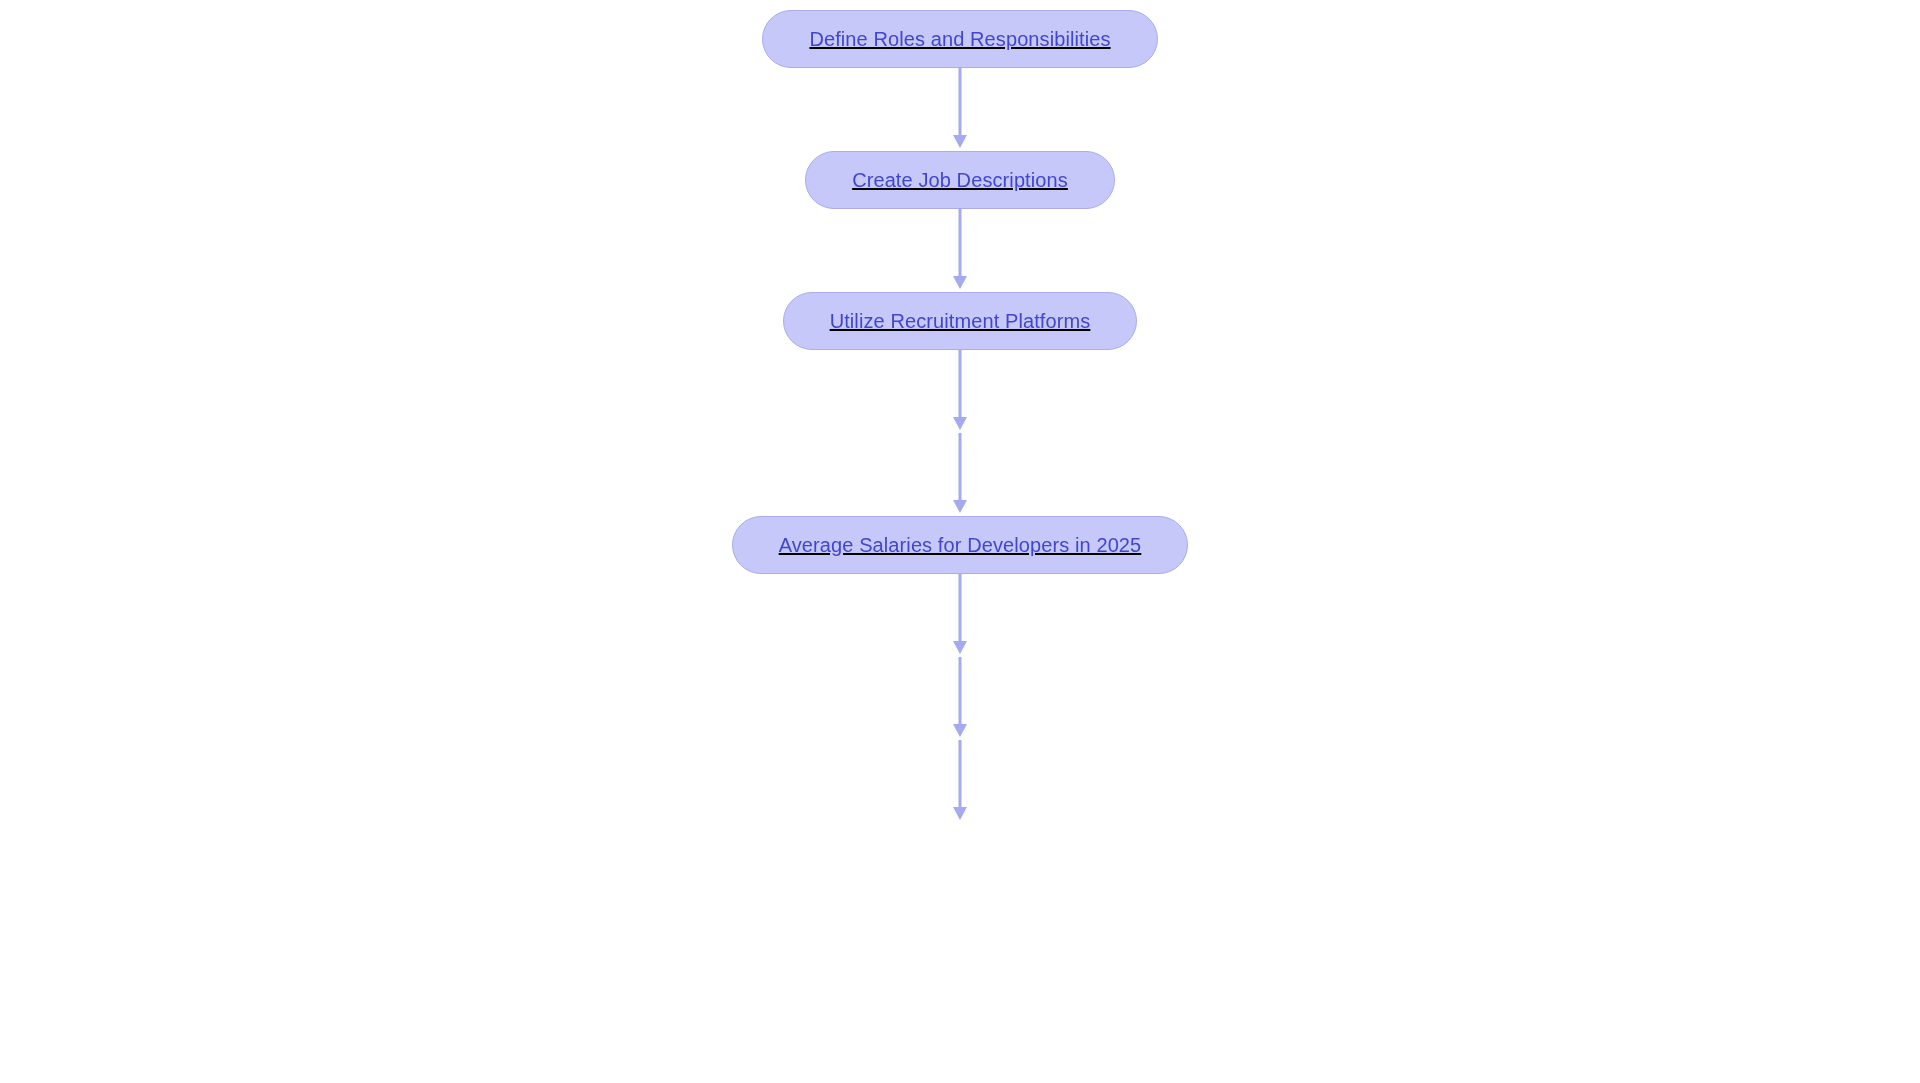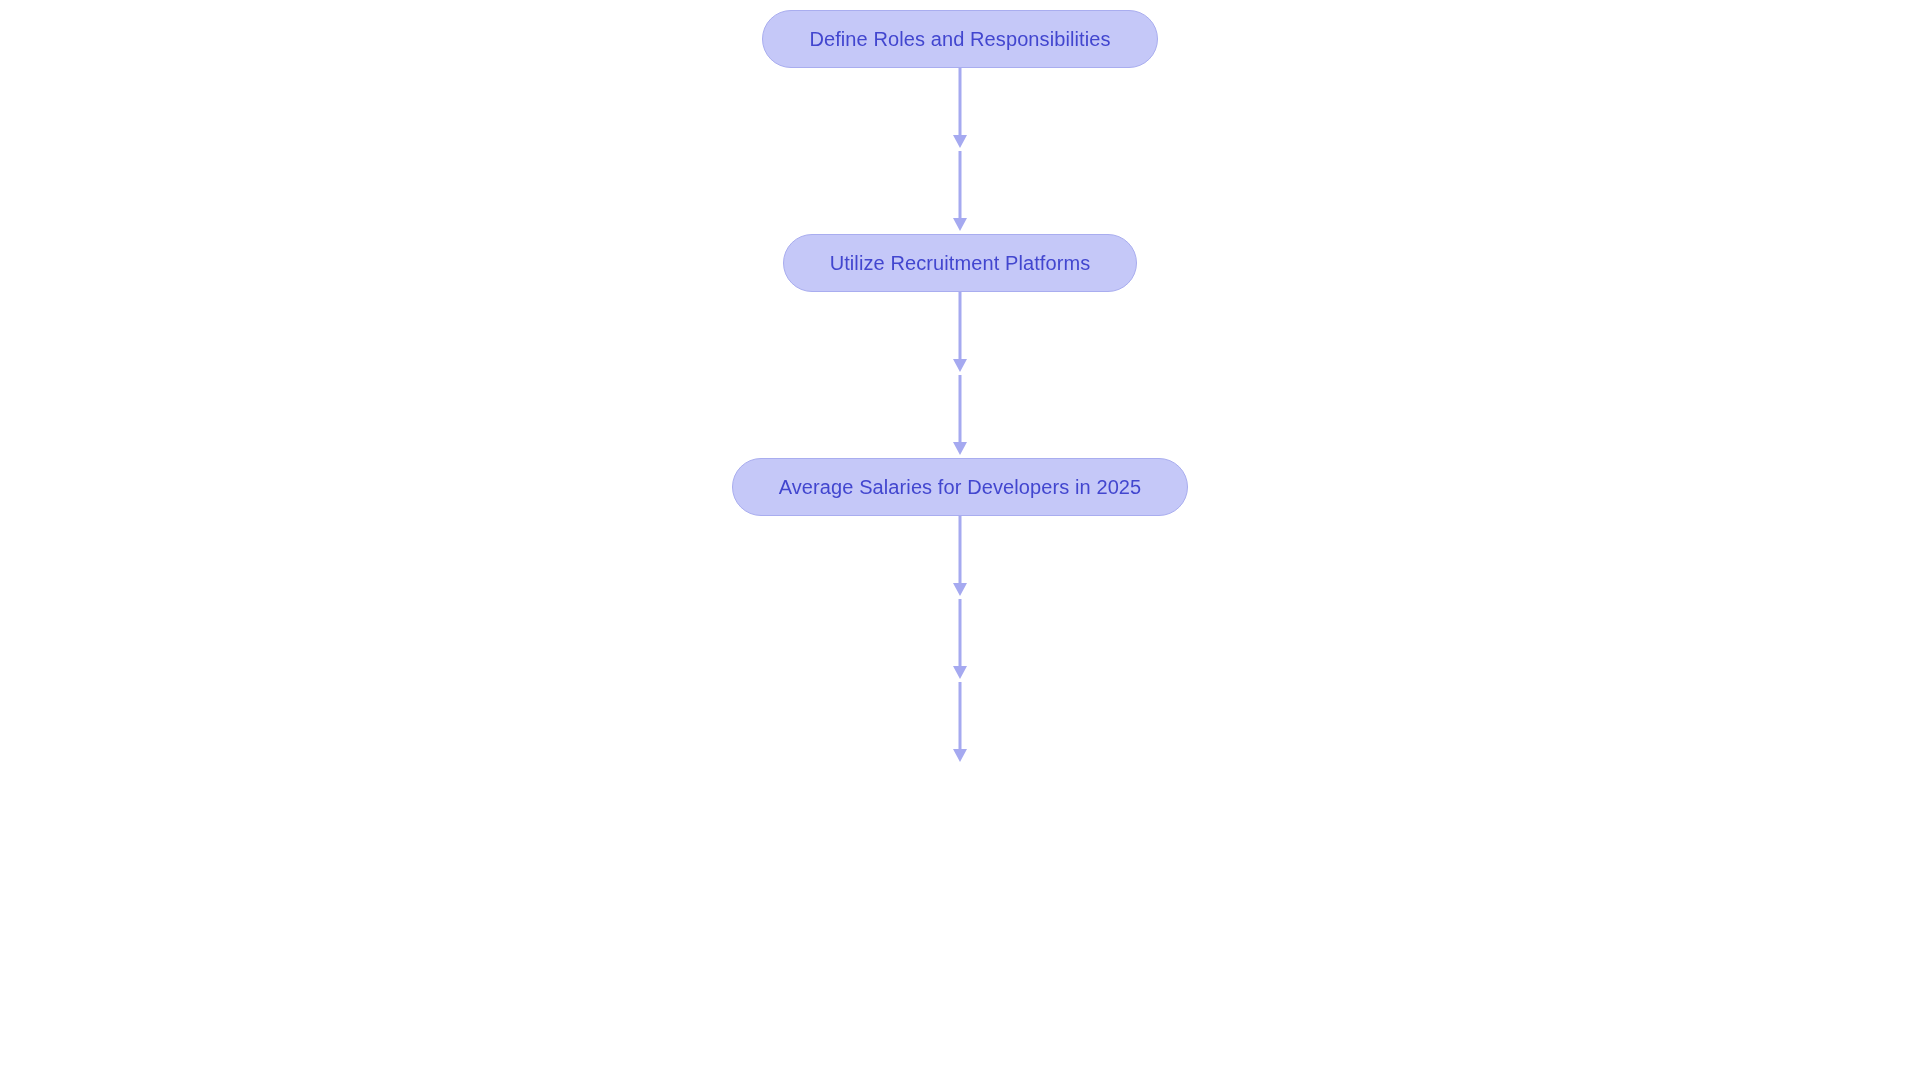--- a/index.html
+++ b/index.html
@@ -40,20 +40,21 @@
     height: 58px;
     display: flex;
     align-items: center;
     justify-content: center;
     padding: 0 46px;
     border-radius: 29px;
     background: #c5c8f8;
     border: 1px solid #a9adef;
     white-space: nowrap;
     flex: 0 0 auto;
+    text-decoration: underline;
   }
 
   .flow-node-label {
     font-family: "Liberation Sans", sans-serif;
     font-size: 20px;
     line-height: 1;
     color: #4246cf;
     letter-spacing: 0.1px;
     white-space: nowrap;
   }
@@ -95,20 +96,23 @@
 
     <div class="flow-node">
       <span class="flow-node-label">Define Roles and Responsibilities</span>
     </div>
 
     <div class="flow-connector">
       <div class="flow-connector-line"></div>
       <div class="flow-connector-arrow"></div>
     </div>
 
+    <div class="flow-node">
+      <span class="flow-node-label">Create Job Descriptions</span>
+    </div>
 
     <div class="flow-connector">
       <div class="flow-connector-line"></div>
       <div class="flow-connector-arrow"></div>
     </div>
 
     <div class="flow-node">
       <span class="flow-node-label">Utilize Recruitment Platforms</span>
     </div>
 

